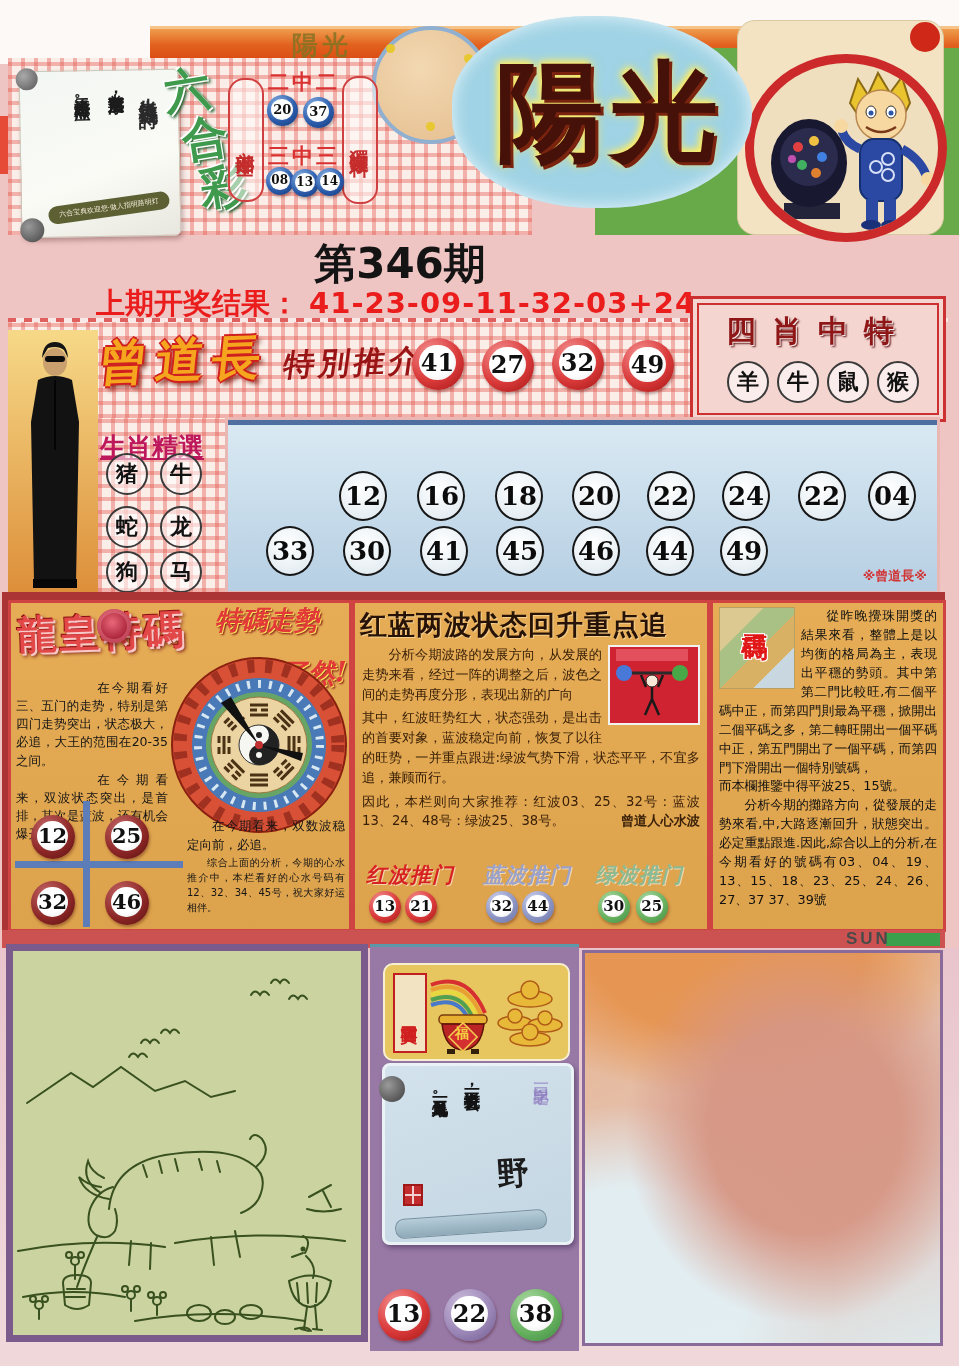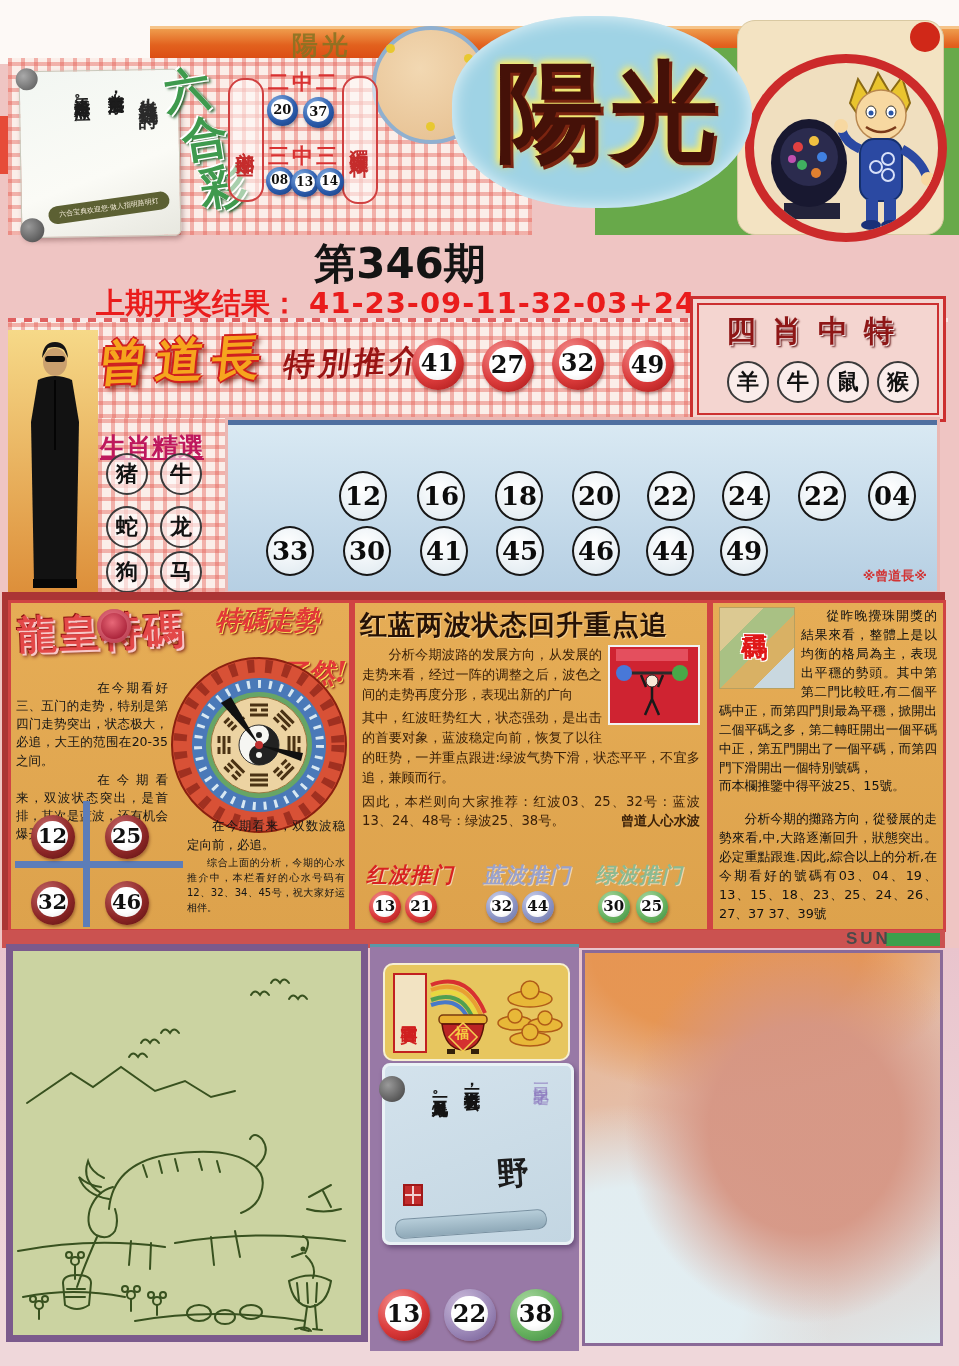--- a/index.html
+++ b/index.html
@@ -412,21 +412,21 @@
         <span class="face" style="font-size:15px;">25</span>
       </div>
   </div>
 
   <div class="panel" style="left:710px;top:600px;width:230px;height:326px;">
     <div class="abs body-text" style="left:6px;top:4px;width:218px;font-size:12.8px;line-height:1.48;color:#101010;">
       <div style="float:left;width:74px;height:80px;margin:0 6px 2px 0;position:relative;border:1px solid #b8a060;background:linear-gradient(135deg,#dcc992 0 28%,#a9c184 28% 52%,#d9b164 52% 74%,#c9d8e0 74% 100%);">
         <span class="v" style="position:absolute;left:18px;top:6px;height:70px;font:bold 26px 'DejaVu Serif',serif;color:#e01818;text-shadow:1px 1px 0 #fff,-1px -1px 0 #fff,1px -1px 0 #fff,-1px 1px 0 #fff;">尋碼</span>
       </div>
       <p class="indent" style="margin-bottom:0;">從昨晚攪珠開獎的結果來看，整體上是以均衡的格局為主，表現出平穩的勢頭。其中第第二門比較旺,有二個平碼中正，而第四門則最為平穩，掀開出二個平碼之多，第二轉旺開出一個平碼中正，第五門開出了一個平碼，而第四門下滑開出一個特別號碼，</p>
-      <p style="margin-bottom:14px;">而本欄推鑒中得平波25、15號。</p>
+      <p style="margin-bottom:0;">而本欄推鑒中得平波25、15號。</p>
       <p class="indent">分析今期的攤路方向，從發展的走勢來看,中,大路逐漸回升，狀態突出。必定重點跟進.因此,綜合以上的分析,在今期看好的號碼有03、04、19、13、15、18、23、25、24、26、27、37 37、39號</p>
     </div>
   </div>
 
   <div class="abs" style="left:2px;top:930px;width:943px;height:18px;background:#cb5250;"></div>
   <div class="abs" style="left:886px;top:933px;width:54px;height:13px;background:#3ba04c;"></div>
   <div class="abs" style="left:846px;top:929px;font:bold 17px 'Liberation Sans',sans-serif;color:#4a4a4a;letter-spacing:3px;">SUN</div>
 
   <div class="abs" style="left:0;top:948px;width:959px;height:418px;background:linear-gradient(180deg,#e9c4cd,#efd7da 80%);"></div>
 

